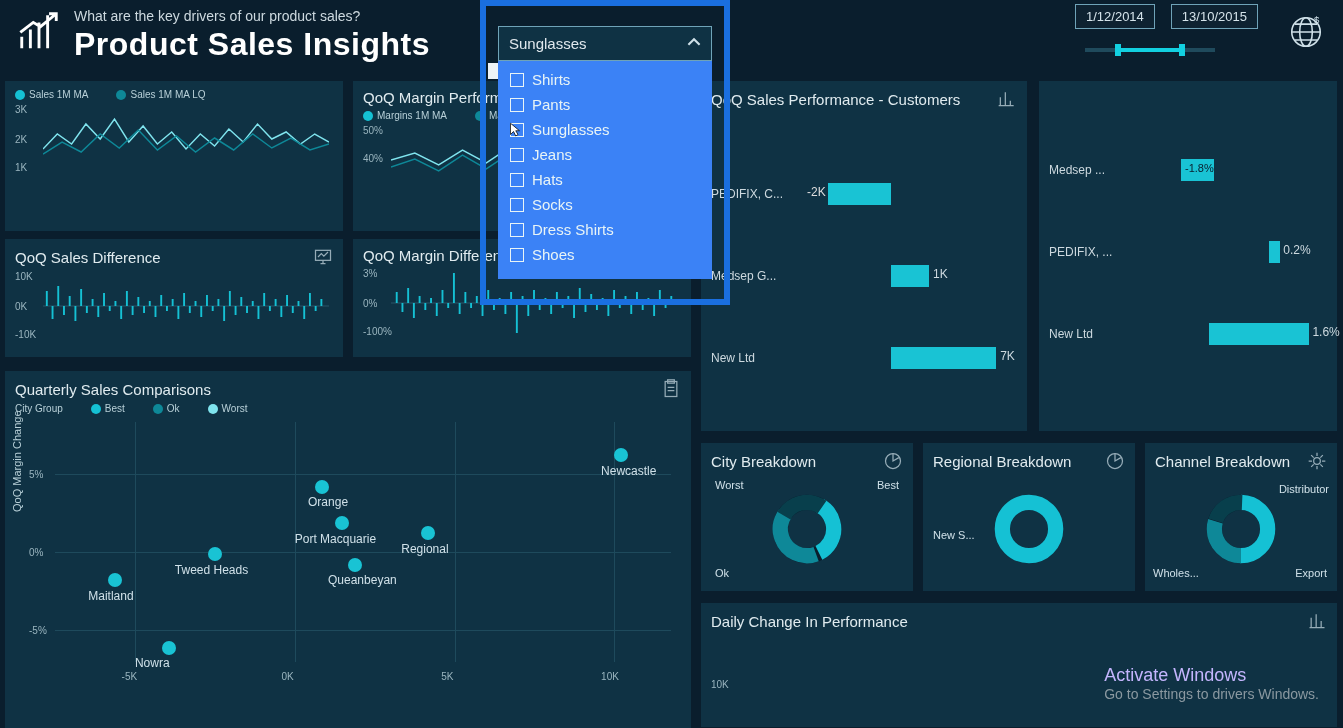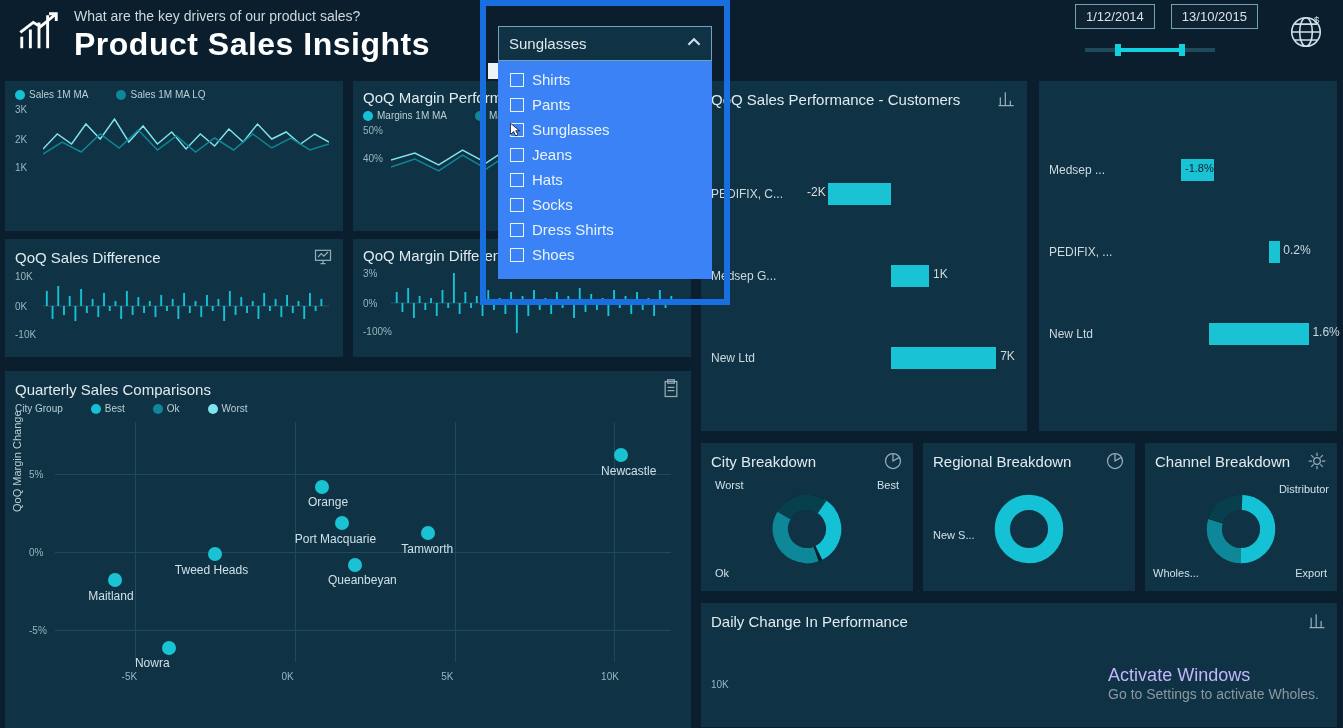--- a/index.html
+++ b/index.html
@@ -516,21 +516,21 @@
       <span class="axis-label" style="bottom:0; left:64%;">5K</span>
       <span class="axis-label" style="bottom:0; left:88%;">10K</span>
 
       <div class="pt" style="left:90%; top:10%;"></div>
         <div class="pt-lbl" style="left:88%; top:16%;">Newcastle</div>
       <div class="pt" style="left:45%; top:22%;"></div>
         <div class="pt-lbl" style="left:44%; top:28%;">Orange</div>
       <div class="pt" style="left:48%; top:36%;"></div>
         <div class="pt-lbl" style="left:42%; top:42%;">Port Macquarie</div>
       <div class="pt" style="left:61%; top:40%;"></div>
-        <div class="pt-lbl" style="left:58%; top:46%;">Tamworth</div>
+        <div class="pt-lbl" style="left:58%; top:46%;">Regional</div>
       <div class="pt" style="left:29%; top:48%;"></div>
         <div class="pt-lbl" style="left:24%; top:54%;">Tweed Heads</div>
       <div class="pt" style="left:50%; top:52%;"></div>
         <div class="pt-lbl" style="left:47%; top:58%;">Queanbeyan</div>
       <div class="pt" style="left:14%; top:58%;"></div>
         <div class="pt-lbl" style="left:11%; top:64%;">Maitland</div>
       <div class="pt" style="left:22%; top:84%;"></div>
         <div class="pt-lbl" style="left:18%; top:90%;">Nowra</div>
     </div>
   </div>
@@ -602,14 +602,14 @@
     </div>
     <div class="mini-chart" style="height:60px;">
       <span class="axis-label" style="left:0; top:44px;">10K</span>
     </div>
   </div>
 
 </div>
 
 <div class="watermark">
   <div class="wm-title">Activate Windows</div>
-  <div>Go to Settings to activate Wholes.</div>
+  <div>Go to Settings to drivers Windows.</div>
 </div>
 
 </body></html>

